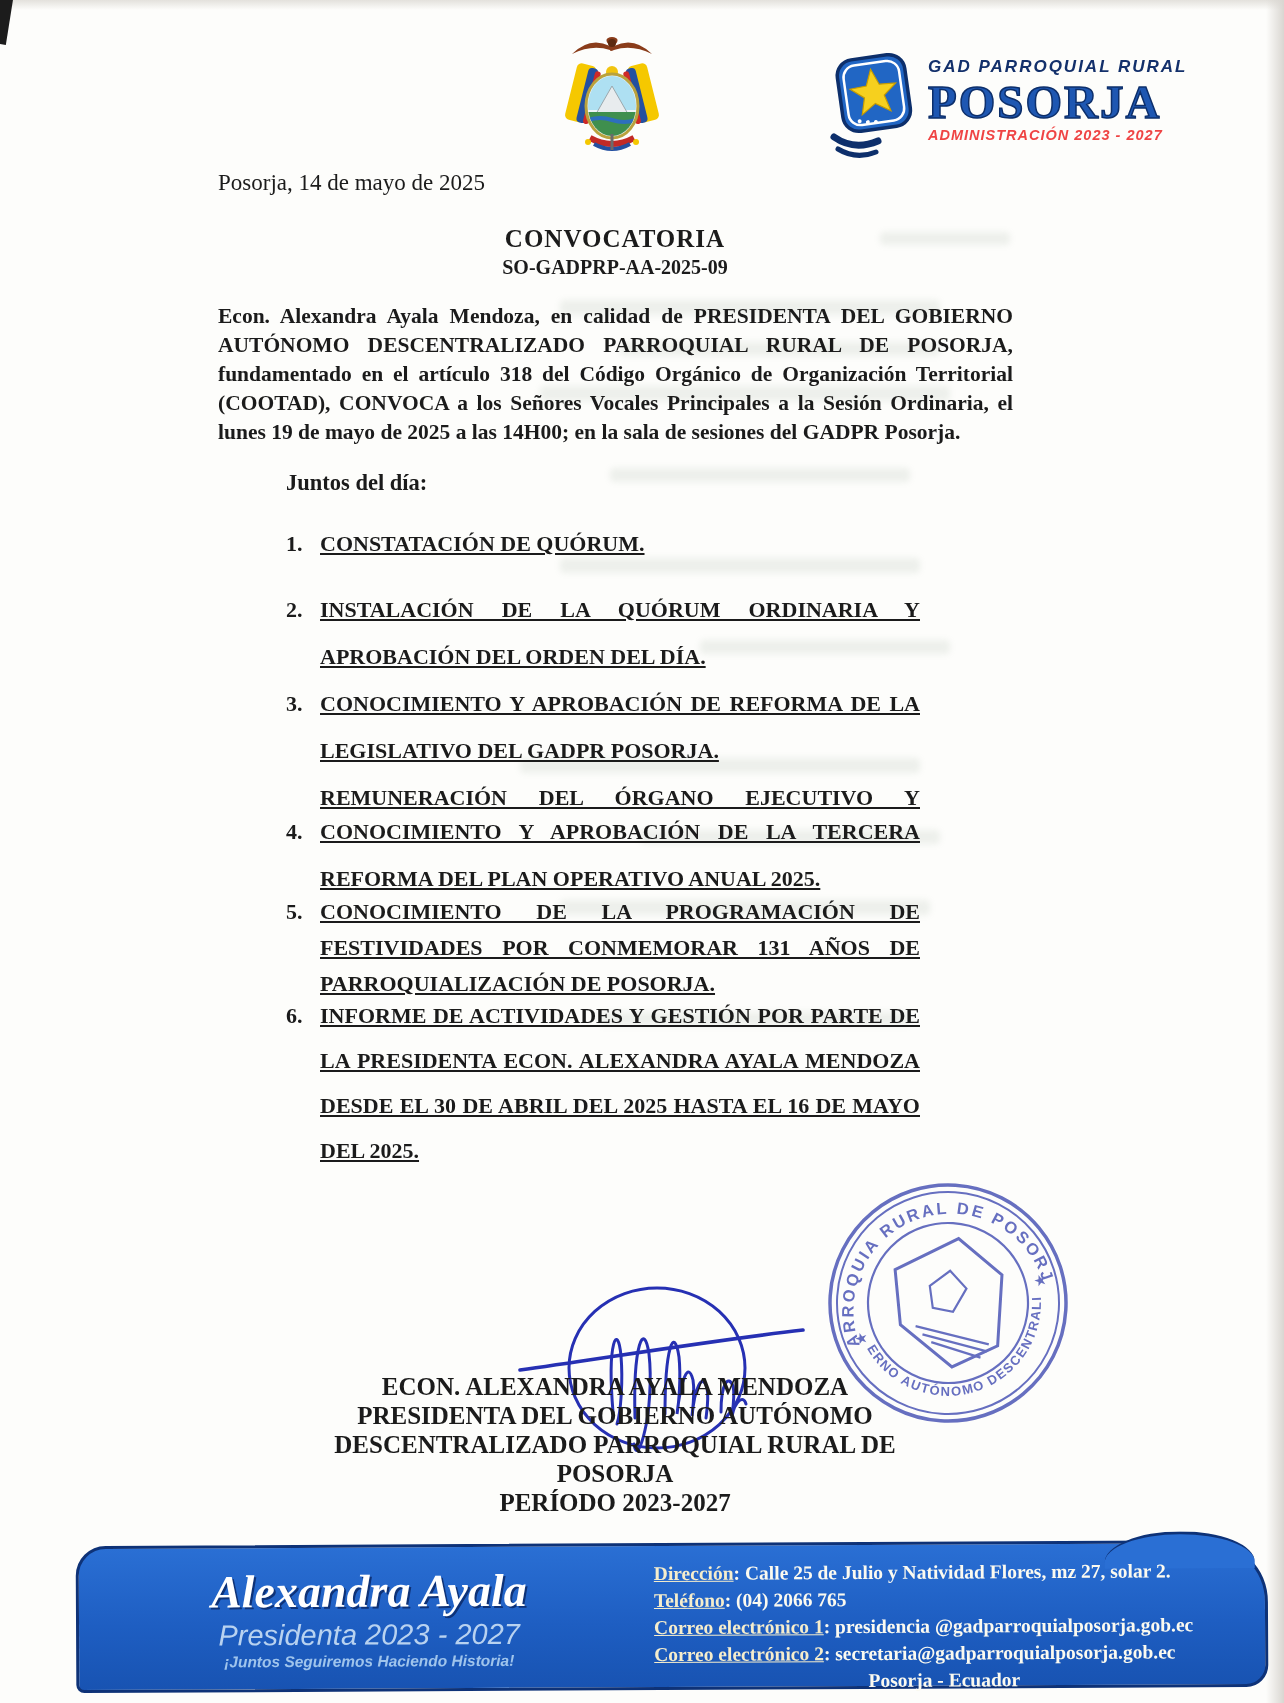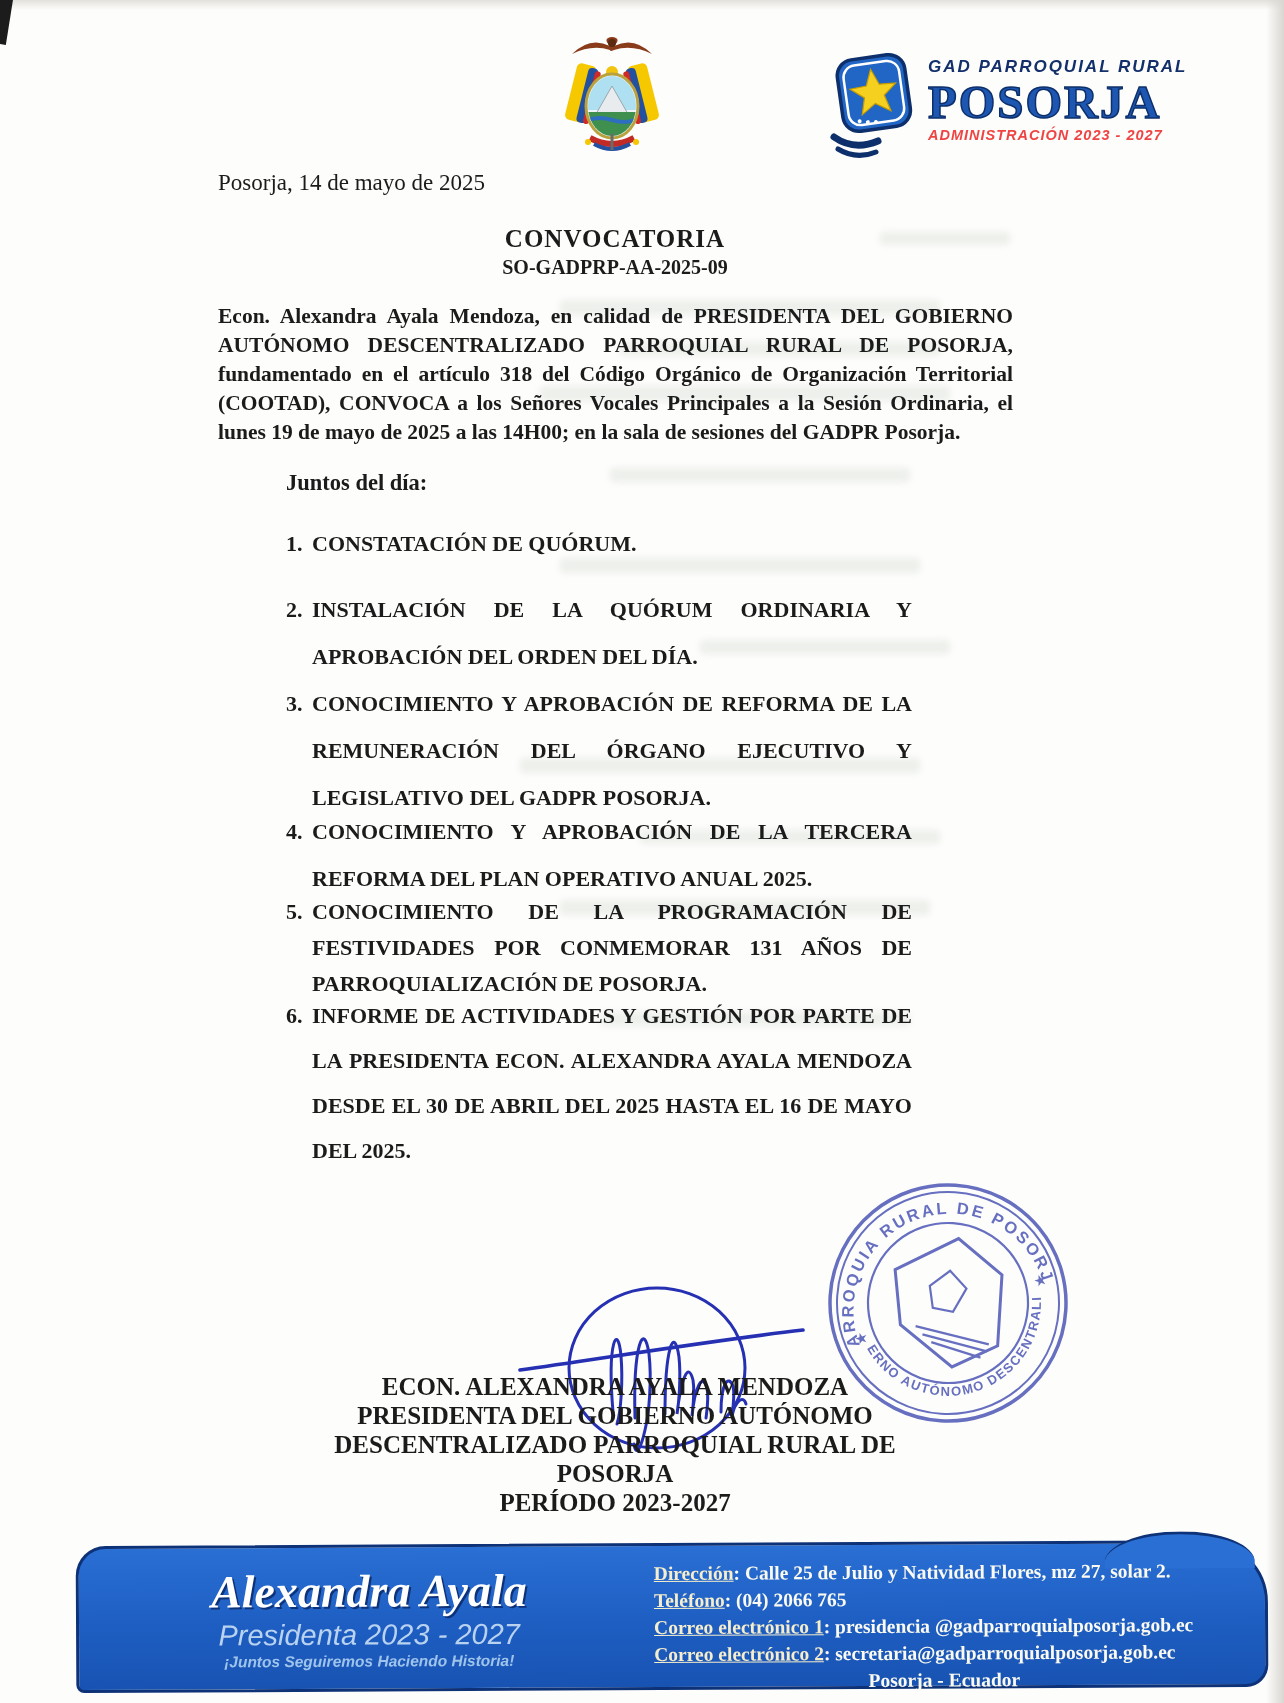--- a/index.html
+++ b/index.html
@@ -29,21 +29,21 @@
   .title1{font-size:25px;letter-spacing:1px;line-height:29px;}
   .title2{font-size:20px;line-height:29px;}
   .para{position:absolute;left:218px;top:302px;width:795px;font-size:21.5px;font-weight:bold;}
   .para .jline{line-height:29px;}
   .jline{text-align:justify;text-align-last:justify;white-space:normal;}
   .jline.last{text-align-last:left;}
   .orden{position:absolute;left:286px;top:470px;font-size:22.5px;font-weight:bold;}
   .agenda{position:absolute;left:0;top:0;width:100%;height:100%;}
   .agenda-item{position:absolute;left:286px;width:660px;font-size:22px;font-weight:bold;}
   .agenda-item .num{position:absolute;left:0;top:0;width:30px;}
-  .agenda-item .lines{margin-left:26px;width:600px;}
+  .agenda-item .lines{margin-left:34px;width:600px;text-decoration:underline;}
   .agenda-item .jline{line-height:47px;}
   .agenda-item .num{line-height:47px;}
   .item-1{top:520px;}.item-2{top:586px;}.item-3{top:680px;}
   .item-4{top:808px;}.item-5{top:894px;}.item-6{top:993px;}
   .item-5 .jline,.item-5 .num{line-height:36px;}
   .item-6 .jline,.item-6 .num{line-height:45px;}
   
   .sig-svg{position:absolute;left:495px;top:1262px;width:330px;height:205px;mix-blend-mode:multiply;}
   .stamp{position:absolute;left:825px;top:1180px;width:246px;height:246px;
     mix-blend-mode:multiply;opacity:.84;transform:rotate(-2deg);}
@@ -170,22 +170,22 @@
         <div class="num">2.</div>
         <div class="lines">
           <div class="jline">INSTALACIÓN DE LA QUÓRUM ORDINARIA Y</div>
           <div class="jline last">APROBACIÓN DEL ORDEN DEL DÍA.</div>
         </div>
       </div>
       <div class="agenda-item item-3">
         <div class="num">3.</div>
         <div class="lines">
           <div class="jline">CONOCIMIENTO Y APROBACIÓN DE REFORMA DE LA</div>
+          <div class="jline last">LEGISLATIVO DEL GADPR POSORJA.</div>
           <div class="jline">REMUNERACIÓN DEL ÓRGANO EJECUTIVO Y</div>
-          <div class="jline last">LEGISLATIVO DEL GADPR POSORJA.</div>
         </div>
       </div>
       <div class="agenda-item item-4">
         <div class="num">4.</div>
         <div class="lines">
           <div class="jline">CONOCIMIENTO Y APROBACIÓN DE LA TERCERA</div>
           <div class="jline last">REFORMA DEL PLAN OPERATIVO ANUAL 2025.</div>
         </div>
       </div>
       <div class="agenda-item item-5">

